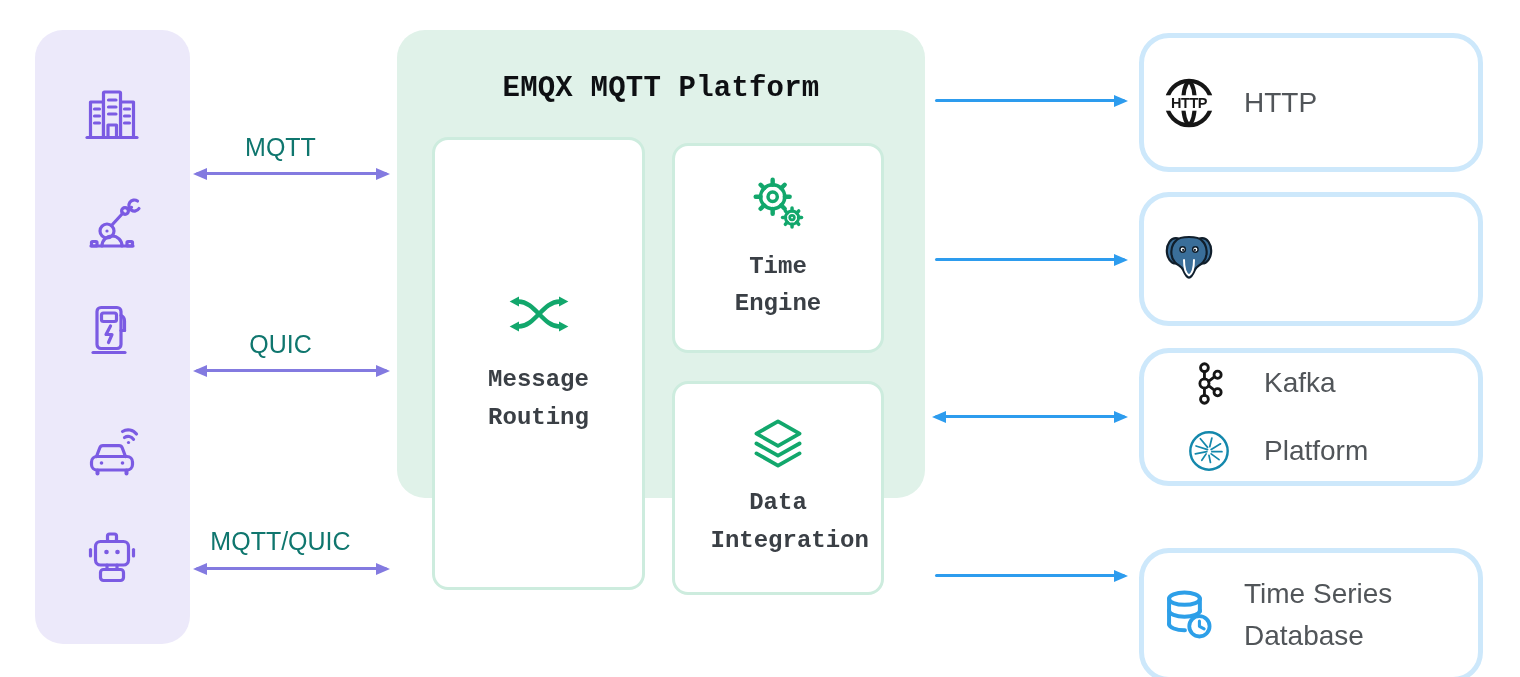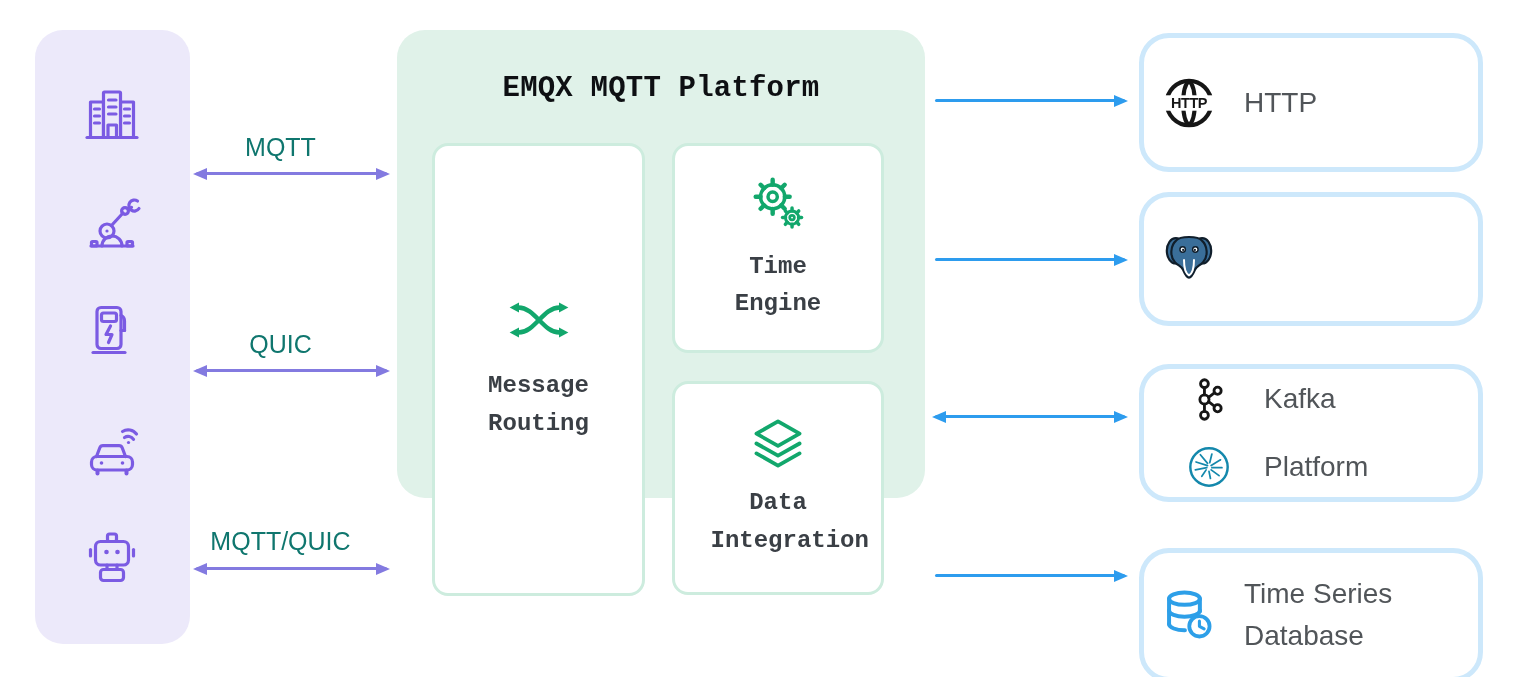--- a/index.html
+++ b/index.html
@@ -28,36 +28,36 @@
   .arrow.blue .head.l { border-right-color:#2D9CEE; }
 
   
   .platform-panel { position:absolute; left:397px; top:30px; width:528px; height:468px;
     background:#E0F2E9; border-radius:28px;font-family:Liberation Mono, monospace; }
   .platform-title { position:absolute; left:0; top:42px; width:100%; text-align:center;
     font-size:29px; font-weight:700; color:#0E1013; letter-spacing:0.2px; }
   .module-card { position:absolute; background:#ffffff; border:3px solid #CDECDE;
     border-radius:16px; display:flex; flex-direction:column; align-items:center;
     justify-content:center; }
-  .module-card.routing { left:35px; top:113px; width:213px; height:453px; gap:24px; }
+  .module-card.routing { left:35px; top:107px; width:213px; height:453px; gap:24px; }
   .module-card.rule    { left:275px; top:113px; width:212px; height:210px; gap:12px; }
   .module-card.data    { left:275px; top:351px; width:212px; height:214px; gap:14px; }
   .module-label { font-size:24px; font-weight:700; color:#3A3F45; text-align:center;
     line-height:1.55; max-width:125px; }
   .module-card.rule .module-label { max-width:95px; }
   .module-card.data .module-label { max-width:135px; }
 
   
   .int-box { position:absolute; left:1139px; width:344px; background:#ffffff;
     border:5px solid #CDE8FB; border-radius:30px; display:flex; align-items:center;
     padding-left:16px; gap:26px; }
   .int-box.http { top:33px; height:139px; }
   .int-box.postgres { top:192px; height:134px; }
   .int-box.kafka { top:348px; height:138px; flex-direction:column; align-items:flex-start;
-    justify-content:center; gap:22px; padding-left:36px;margin-top:16px; }
+    justify-content:center; gap:22px; padding-left:36px; }
   .int-box.tsdb { top:507px; height:134px;margin-top:41px; }
   .int-row { display:flex; align-items:center; gap:26px; }
   .int-icon { width:58px; flex:0 0 auto; display:flex; align-items:center; justify-content:center; }
   .int-label { font-size:28px; color:#515559; }
   .int-label.two-line { max-width:185px; line-height:1.5; }
 </style>
 </head>
 <body>
 
 <div class="canvas">

